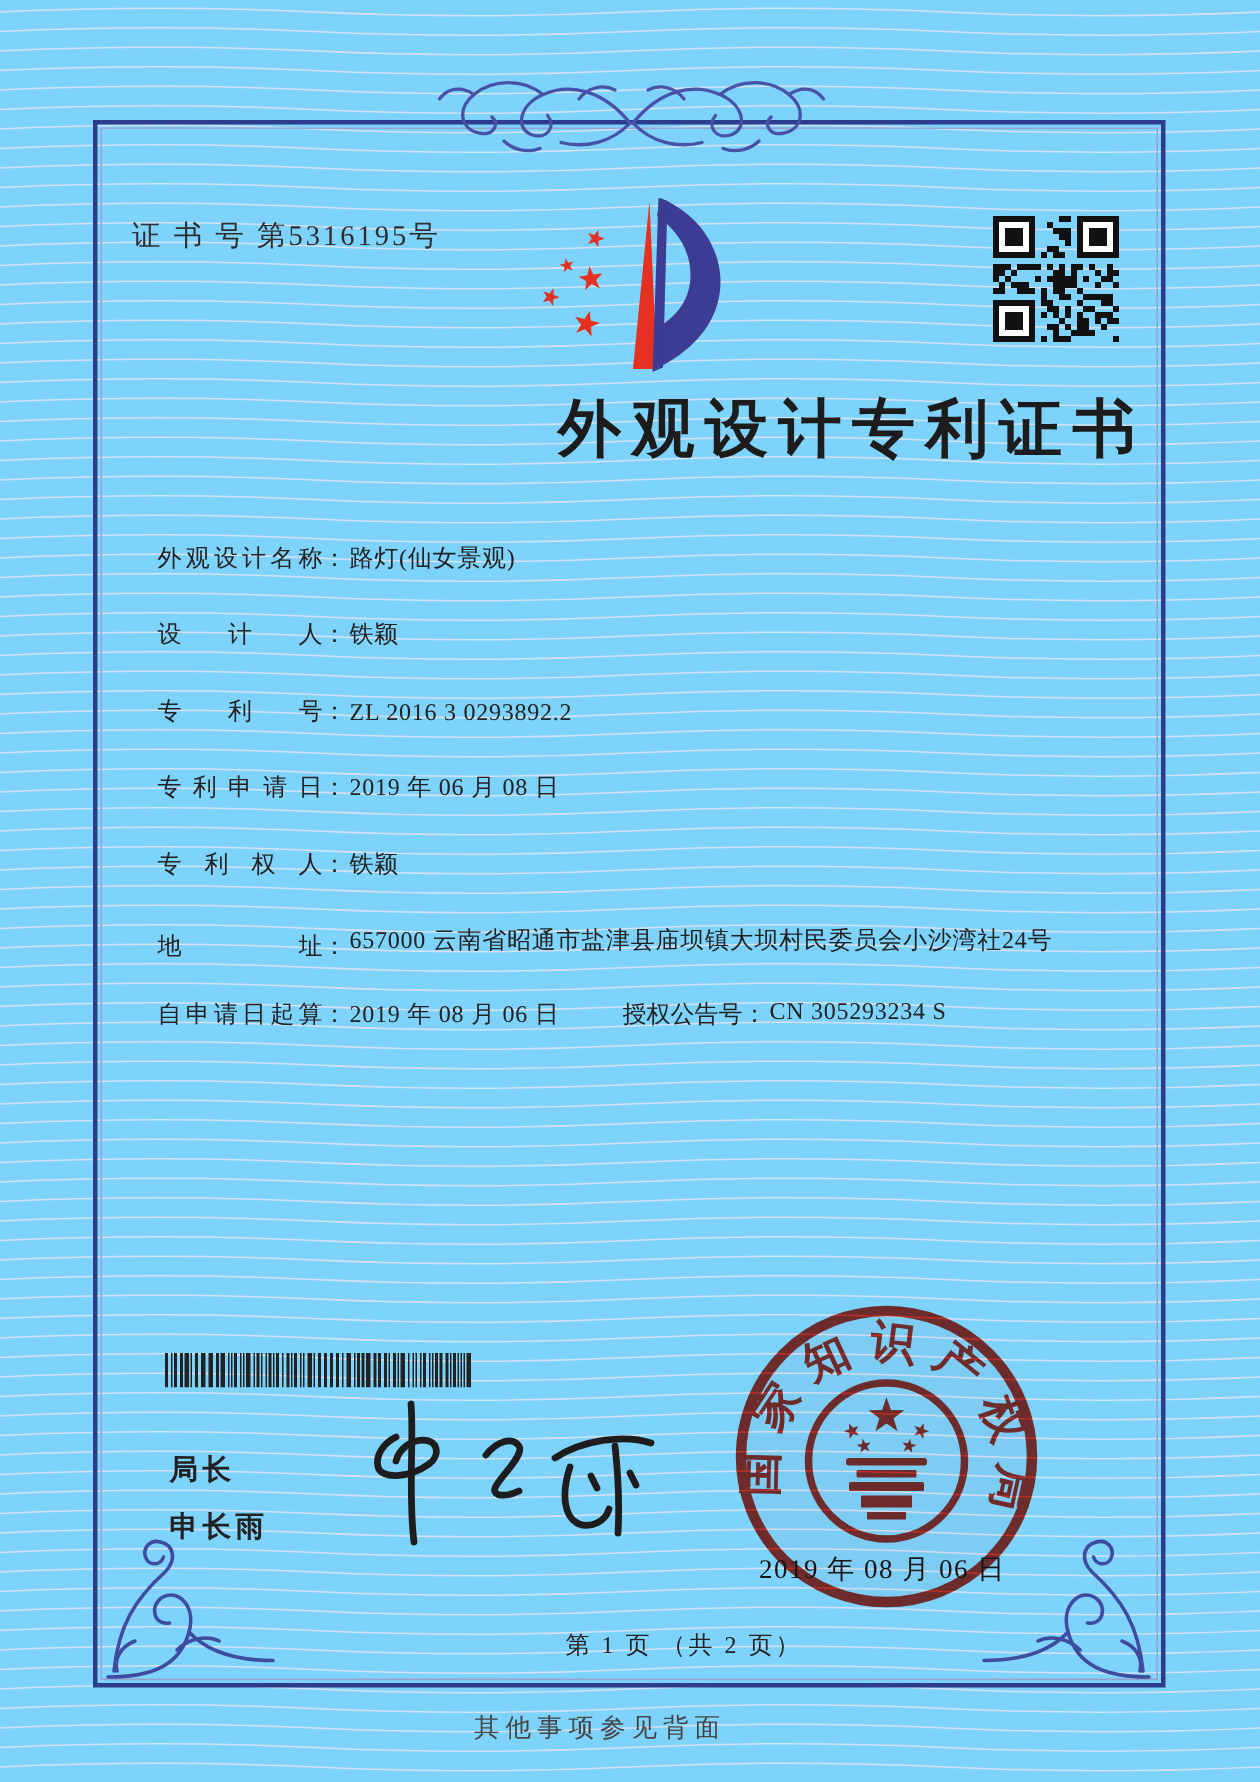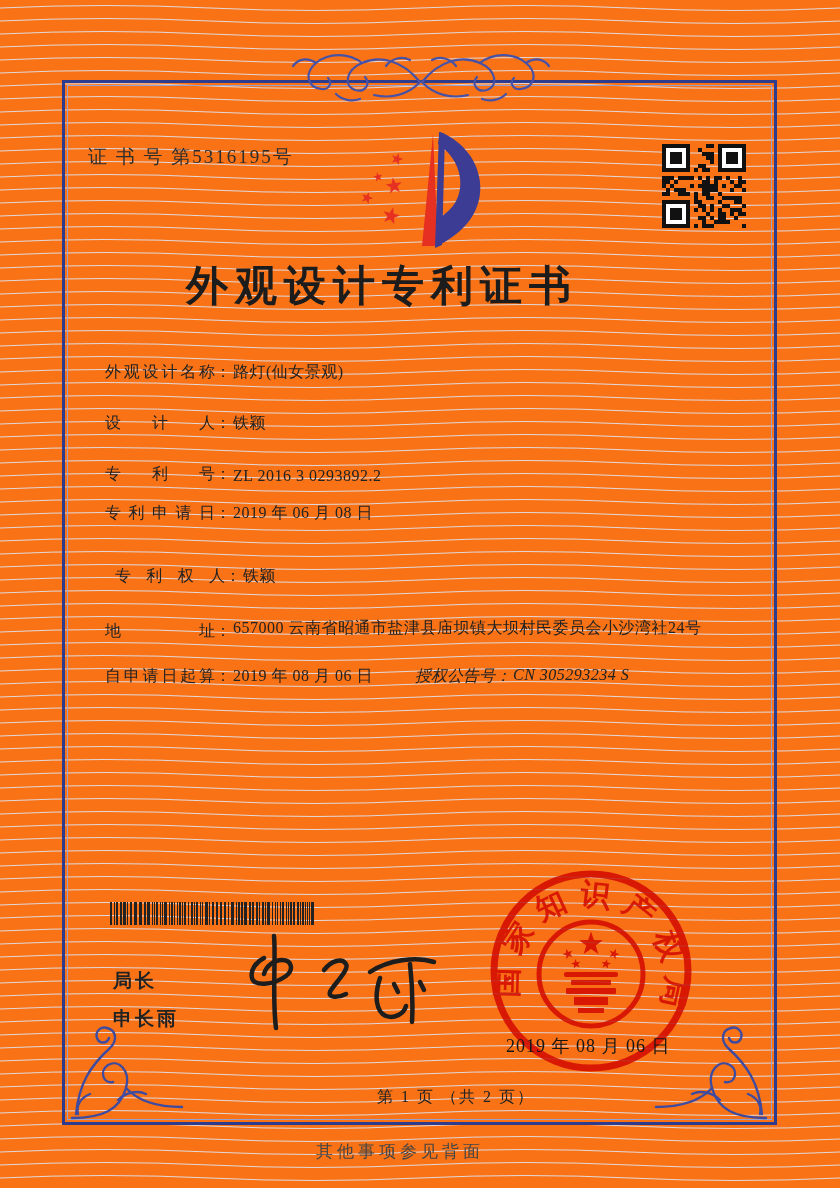--- a/index.html
+++ b/index.html
@@ -1,29 +1,29 @@
 <!DOCTYPE html>
 <html><head>
 <meta charset="utf-8">
 <style>
   html,body{margin:0;padding:0;}
   body{width:840px;height:1188px;background:#f7f7f9;font-family:"Liberation Serif","DejaVu Serif",serif;color:#222;}
-  .page{position:relative;width:840px;height:1188px;background:#f97316;overflow:hidden;}
+  .page{position:relative;width:840px;height:1188px;background:#7dd3fc;overflow:hidden;}
   #waves{position:absolute;left:0;top:0;pointer-events:none;}
   .frame{position:absolute;left:62px;top:80px;width:709px;height:1039px;border:3px solid #2e3c8e;}
   .frame-inner{position:absolute;left:2px;top:2px;right:2px;bottom:2px;border:1px solid #98a2cf;}
   .abs{position:absolute;}
   .cert-no{left:88px;top:144px;font-size:19px;letter-spacing:2px;color:#2d2d2d;}
-  .title{left:0;top:258px;width:764px;text-align:center;font-size:42px;font-weight:bold;letter-spacing:7px;color:#1c1c1c;}
+  .title{left:0;top:258px;width:764px;text-align:right;font-size:42px;font-weight:bold;letter-spacing:7px;color:#1c1c1c;}
   .frow{position:absolute;display:flex;align-items:flex-end;}
   .flabel{display:inline-block;width:110px;text-align:justify;text-align-last:justify;white-space:nowrap;}
   .fcolon{display:inline-block;width:18px;}
   .fval{letter-spacing:0.5px;}
   .fval-wrap{width:520px;line-height:29px;letter-spacing:0.5px;}
-  .pair2{margin-left:42px;display:flex;font-style:italic;}
+  .pair2{margin-left:42px;display:flex;}
   .paras{left:105px;top:700px;width:642px;font-size:18px;line-height:31px;text-align:justify;}
   .paras p{margin:0 0 2px 0;text-indent:2em;letter-spacing:0.5px;}
   .officials{left:113px;top:962px;font-size:19px;line-height:38px;letter-spacing:3px;font-weight:bold;}
   .date-line{left:506px;top:1034px;font-size:18px;letter-spacing:1px;color:#161616;}
   .page-num{left:0;top:1087px;width:840px;text-align:center;font-size:16px;letter-spacing:2px;padding-left:36px;}
   .back-note{left:0;top:1140px;width:800px;text-align:center;font-size:17px;letter-spacing:4px;color:#454545;}
   .seal{left:486px;top:866px;mix-blend-mode:multiply;opacity:0.92;}
   .sig{left:228px;top:928px;}
   .corner-fl{pointer-events:none;}
   .fl-right{transform:scaleX(-1);}
@@ -224,26 +224,26 @@
   <div class="abs frow" style="left:105px;top:413px">
     <span class="flabel">设 计 人</span>
       <span class="fcolon">：</span>
     <span class="fval">铁颖</span>
   </div>
   <div class="abs frow" style="left:105px;top:464px">
     <span class="flabel">专 利 号</span>
       <span class="fcolon">：</span>
     <span class="fval">ZL 2016 3 0293892.2</span>
   </div>
-  <div class="abs frow" style="left:105px;top:503px">
+  <div class="abs frow" style="left:105px;top:515px">
     <span class="flabel">专利申请日</span>
       <span class="fcolon">：</span>
     <span class="fval">2019 年 06 月 08 日</span>
   </div>
-  <div class="abs frow" style="left:115px;top:566px">
+  <div class="abs frow" style="left:105px;top:566px">
     <span class="flabel">专 利 权 人</span>
       <span class="fcolon">：</span>
     <span class="fval">铁颖</span>
   </div>
   <div class="abs frow" style="left:105px;top:613px">
     <span class="flabel">地 址</span>
       <span class="fcolon">：</span>
     <span class="fval-wrap">657000 云南省昭通市盐津县庙坝镇大坝村民委员会小沙湾社24号</span>
   </div>
   <div class="abs frow" style="left:105px;top:666px">

